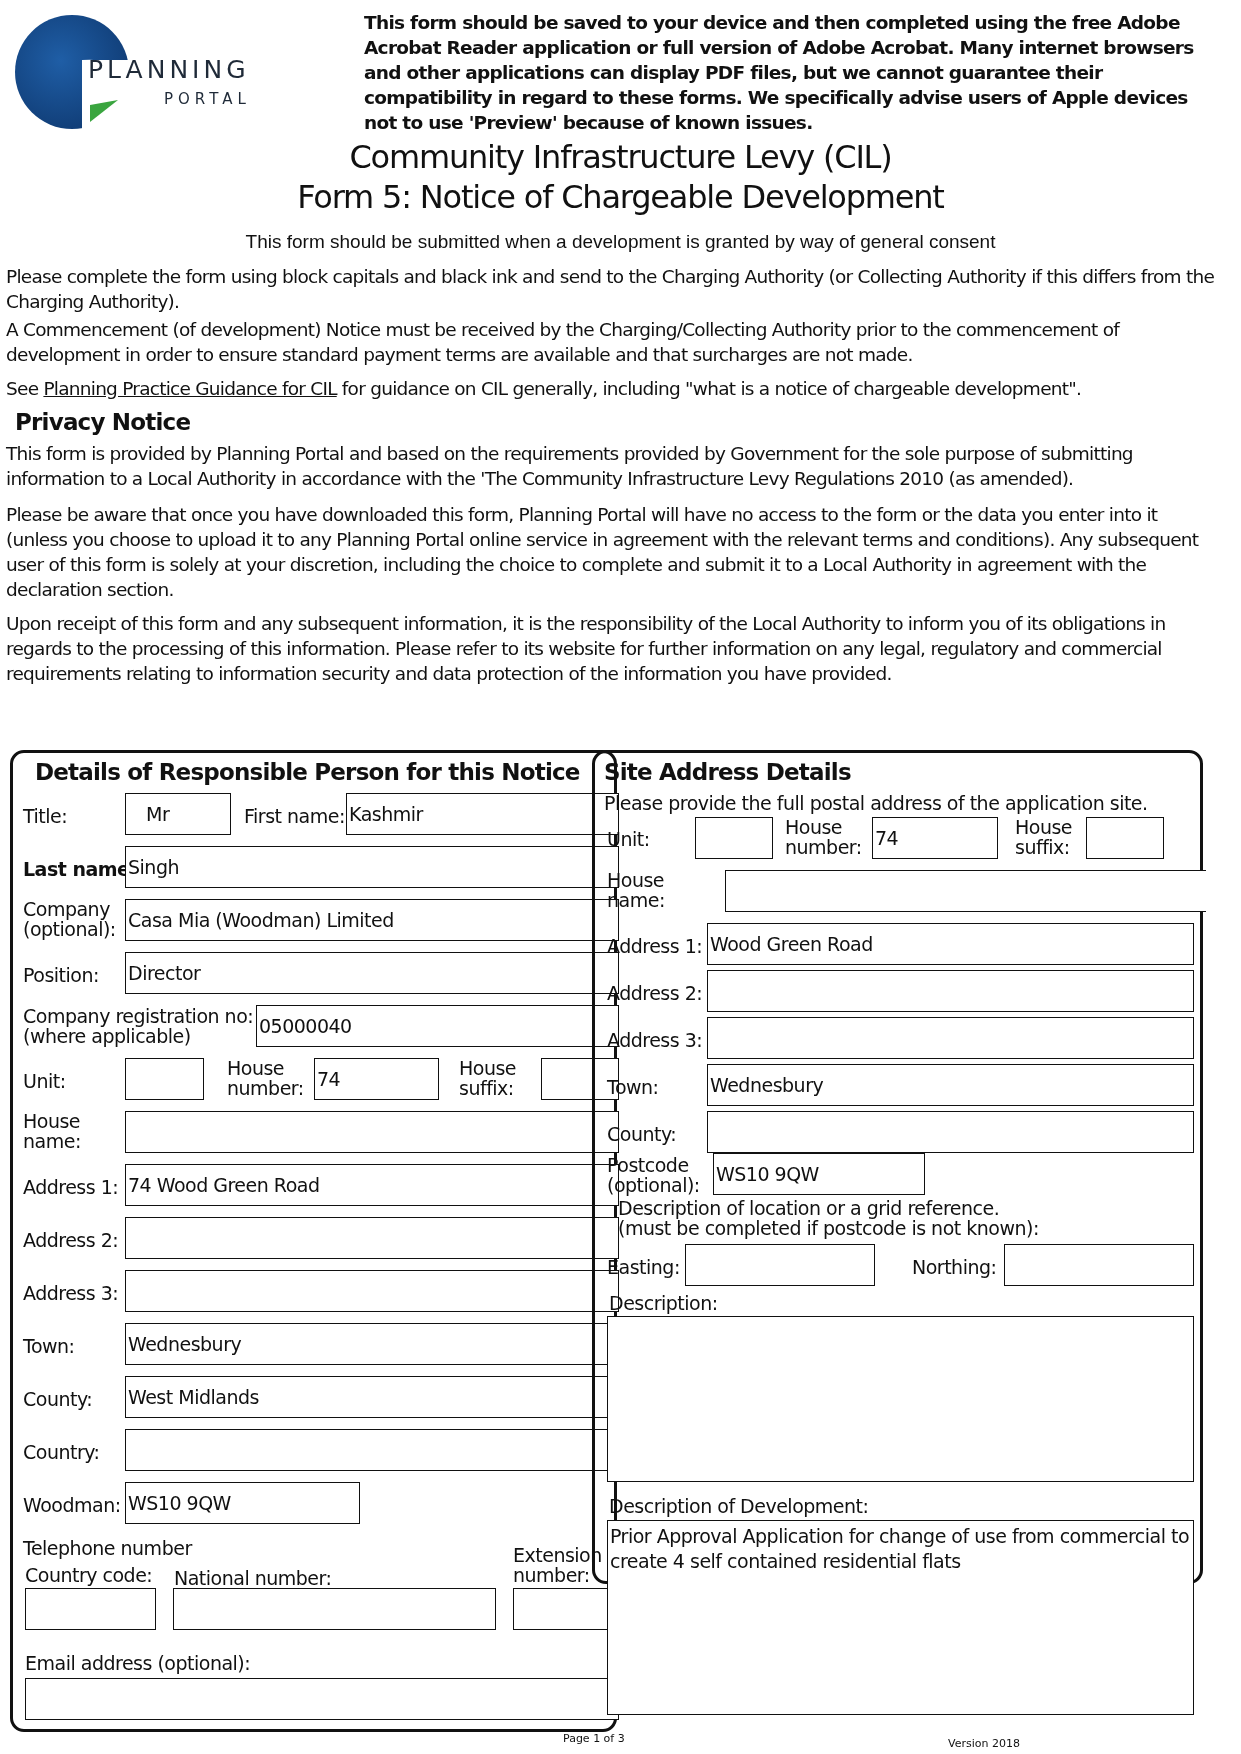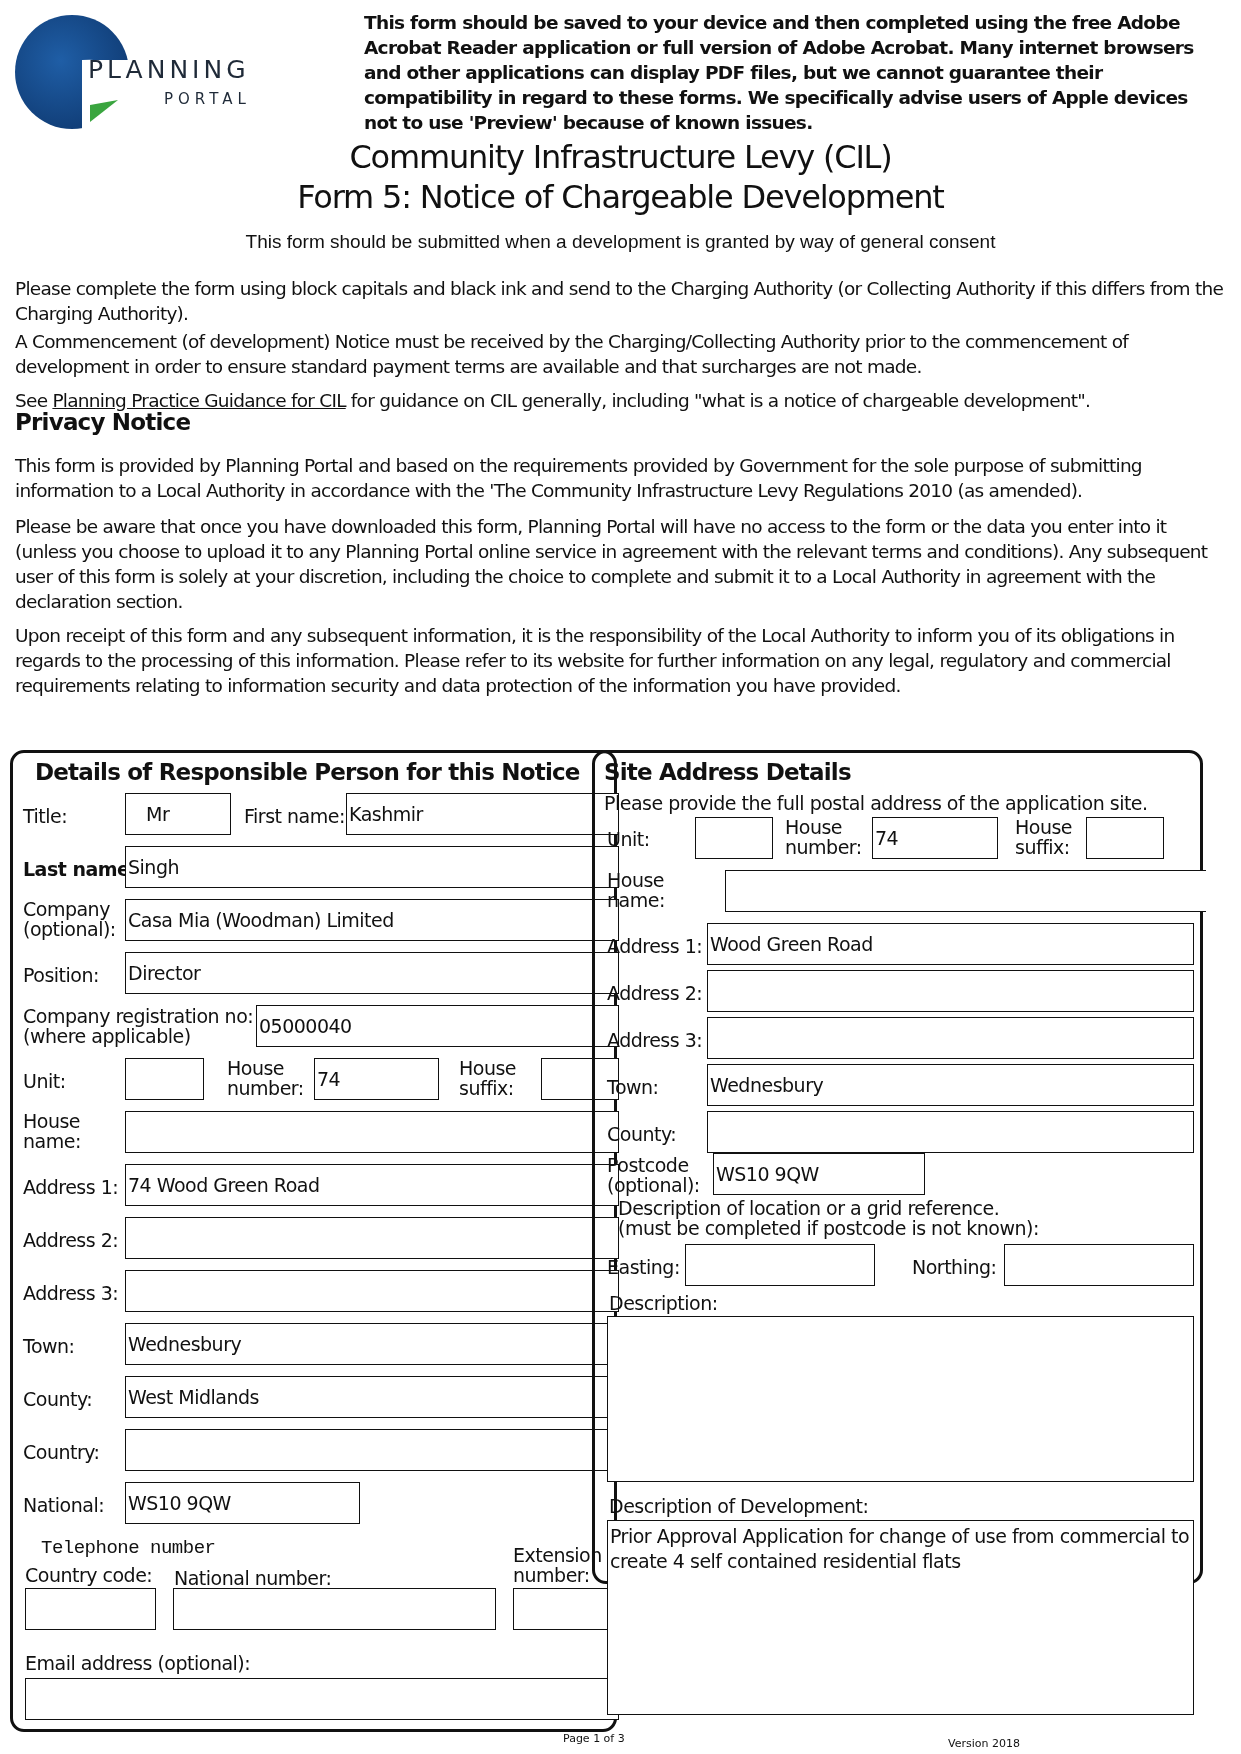--- a/index.html
+++ b/index.html
@@ -2,21 +2,21 @@
 <html><head>
 <meta charset="utf-8">
 <style>
   html, body { margin:0; padding:0; background:#fff; }
   body { width:1241px; height:1754px; position:relative; overflow:hidden;
          font-family:"DejaVu Sans", sans-serif; color:#111; }
   .abs { position:absolute; }
   .notice-top { left:364px; top:10px; width:860px; font-weight:bold; font-size:18.5px; line-height:25px; letter-spacing:-0.7px; }
   .title { left:0; width:1241px; text-align:center; font-size:32px; letter-spacing:-1.2px; }
   .subtitle { left:0; width:1241px; text-align:center; font-family:"Liberation Sans", sans-serif; font-size:19px; top:231px; }
-  .para { left:15px; width:1215px; font-size:18.5px; line-height:25px; letter-spacing:-0.75px;margin-top:12px; }
+  .para { left:6px; width:1215px; font-size:18.5px; line-height:25px; letter-spacing:-0.75px; }
   .link { text-decoration:underline; color:#111; cursor:pointer; }
   .privacy-head { left:15px; top:409px; font-weight:bold; font-size:23px; letter-spacing:-0.8px; }
   .panel { border:3px solid #111; border-radius:14px; box-sizing:border-box; }
   .panel-title { font-weight:bold; font-size:23px; letter-spacing:-0.8px; }
   .lbl { font-size:19px; line-height:20px; letter-spacing:-0.5px; white-space:nowrap; }
   .fld { border:1.5px solid #111; box-sizing:border-box; background:#fff; font-size:19px; letter-spacing:-0.5px;
          padding:0 2px; display:flex; align-items:center; overflow:hidden; white-space:nowrap; }
   .fld.multi { align-items:flex-start; white-space:normal; line-height:25px; padding-top:3px; }
   .foot { font-size:11px; }
 </style>
@@ -115,24 +115,24 @@
 
   <div class="abs lbl" style="left:10px;top:583px;">Town:</div>
   <div class="abs fld" style="left:112px;top:570px;width:494px;height:42px;">Wednesbury</div>
 
   <div class="abs lbl" style="left:10px;top:636px;">County:</div>
   <div class="abs fld" style="left:112px;top:623px;width:494px;height:42px;">West Midlands</div>
 
   <div class="abs lbl" style="left:10px;top:689px;">Country:</div>
   <div class="abs fld" style="left:112px;top:676px;width:494px;height:42px;"></div>
 
-  <div class="abs lbl" style="left:10px;top:742px;">National:</div>
+  <div class="abs lbl" style="left:10px;top:742px;">Woodman:</div>
   <div class="abs fld" style="left:112px;top:729px;width:235px;height:42px;">WS10 9QW</div>
 
-  <div class="abs lbl" style="left:28px;top:785px;font-family:Liberation Mono, monospace;">Telephone number</div>
+  <div class="abs lbl" style="left:10px;top:785px;">Telephone number</div>
   <div class="abs lbl" style="left:12px;top:812px;">Country code:</div>
   <div class="abs lbl" style="left:161px;top:815px;">National number:</div>
   <div class="abs lbl" style="left:500px;top:792px;">
     <div>Extension</div>
     <div>number:</div>
   </div>
   <div class="abs fld" style="left:12px;top:835px;width:131px;height:42px;"></div>
   <div class="abs fld" style="left:160px;top:835px;width:323px;height:42px;"></div>
   <div class="abs fld" style="left:500px;top:835px;width:106px;height:42px;"></div>
 

